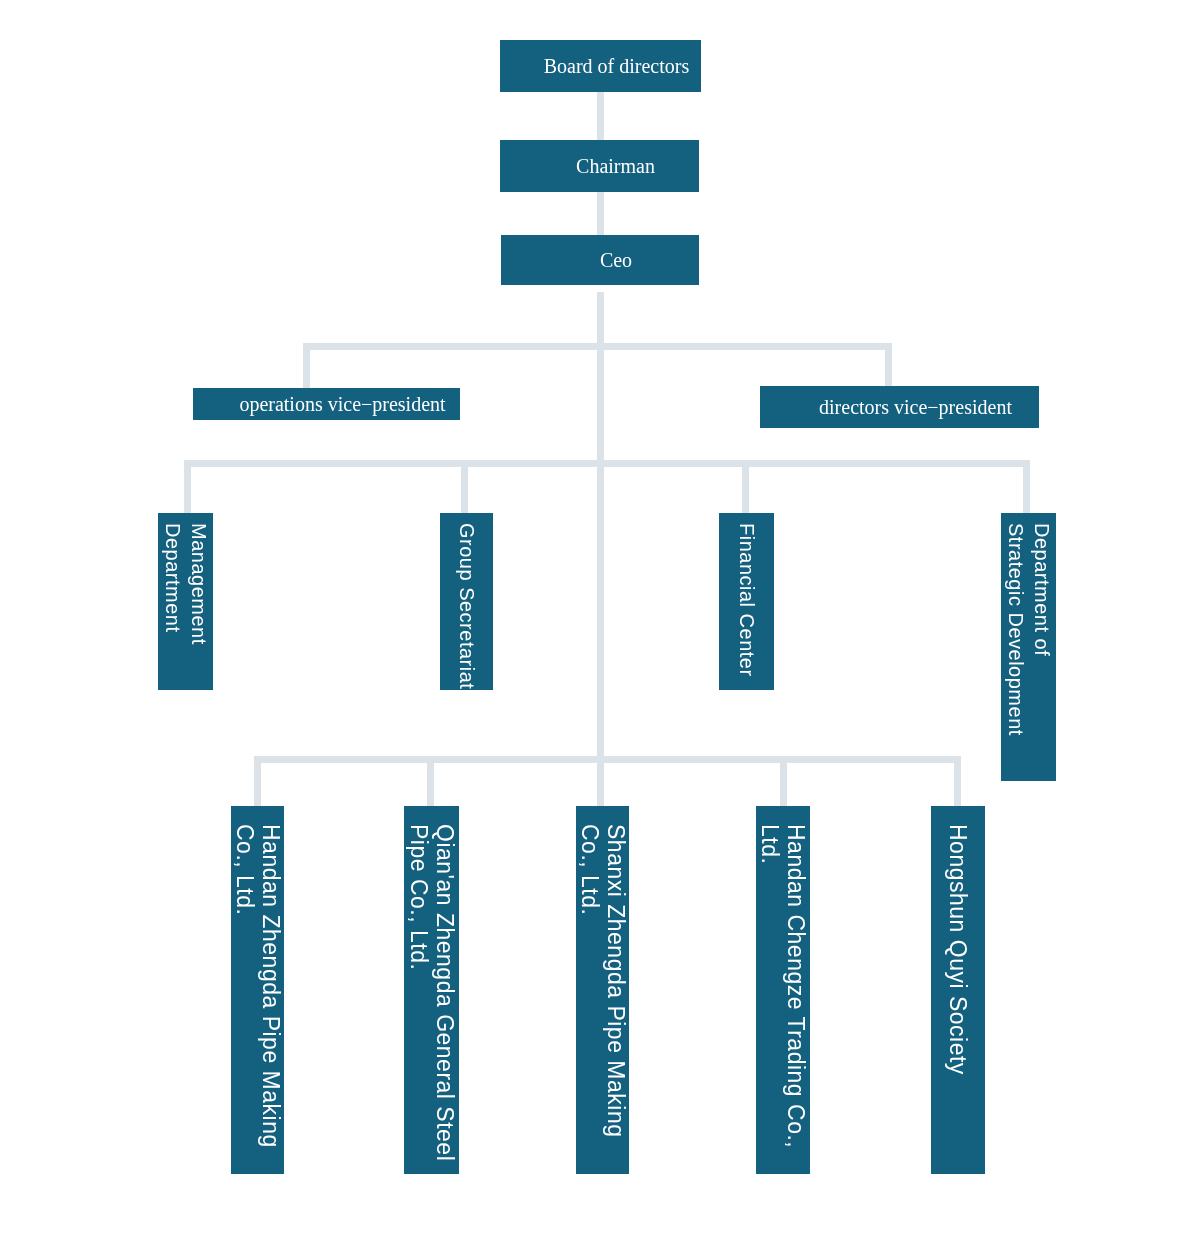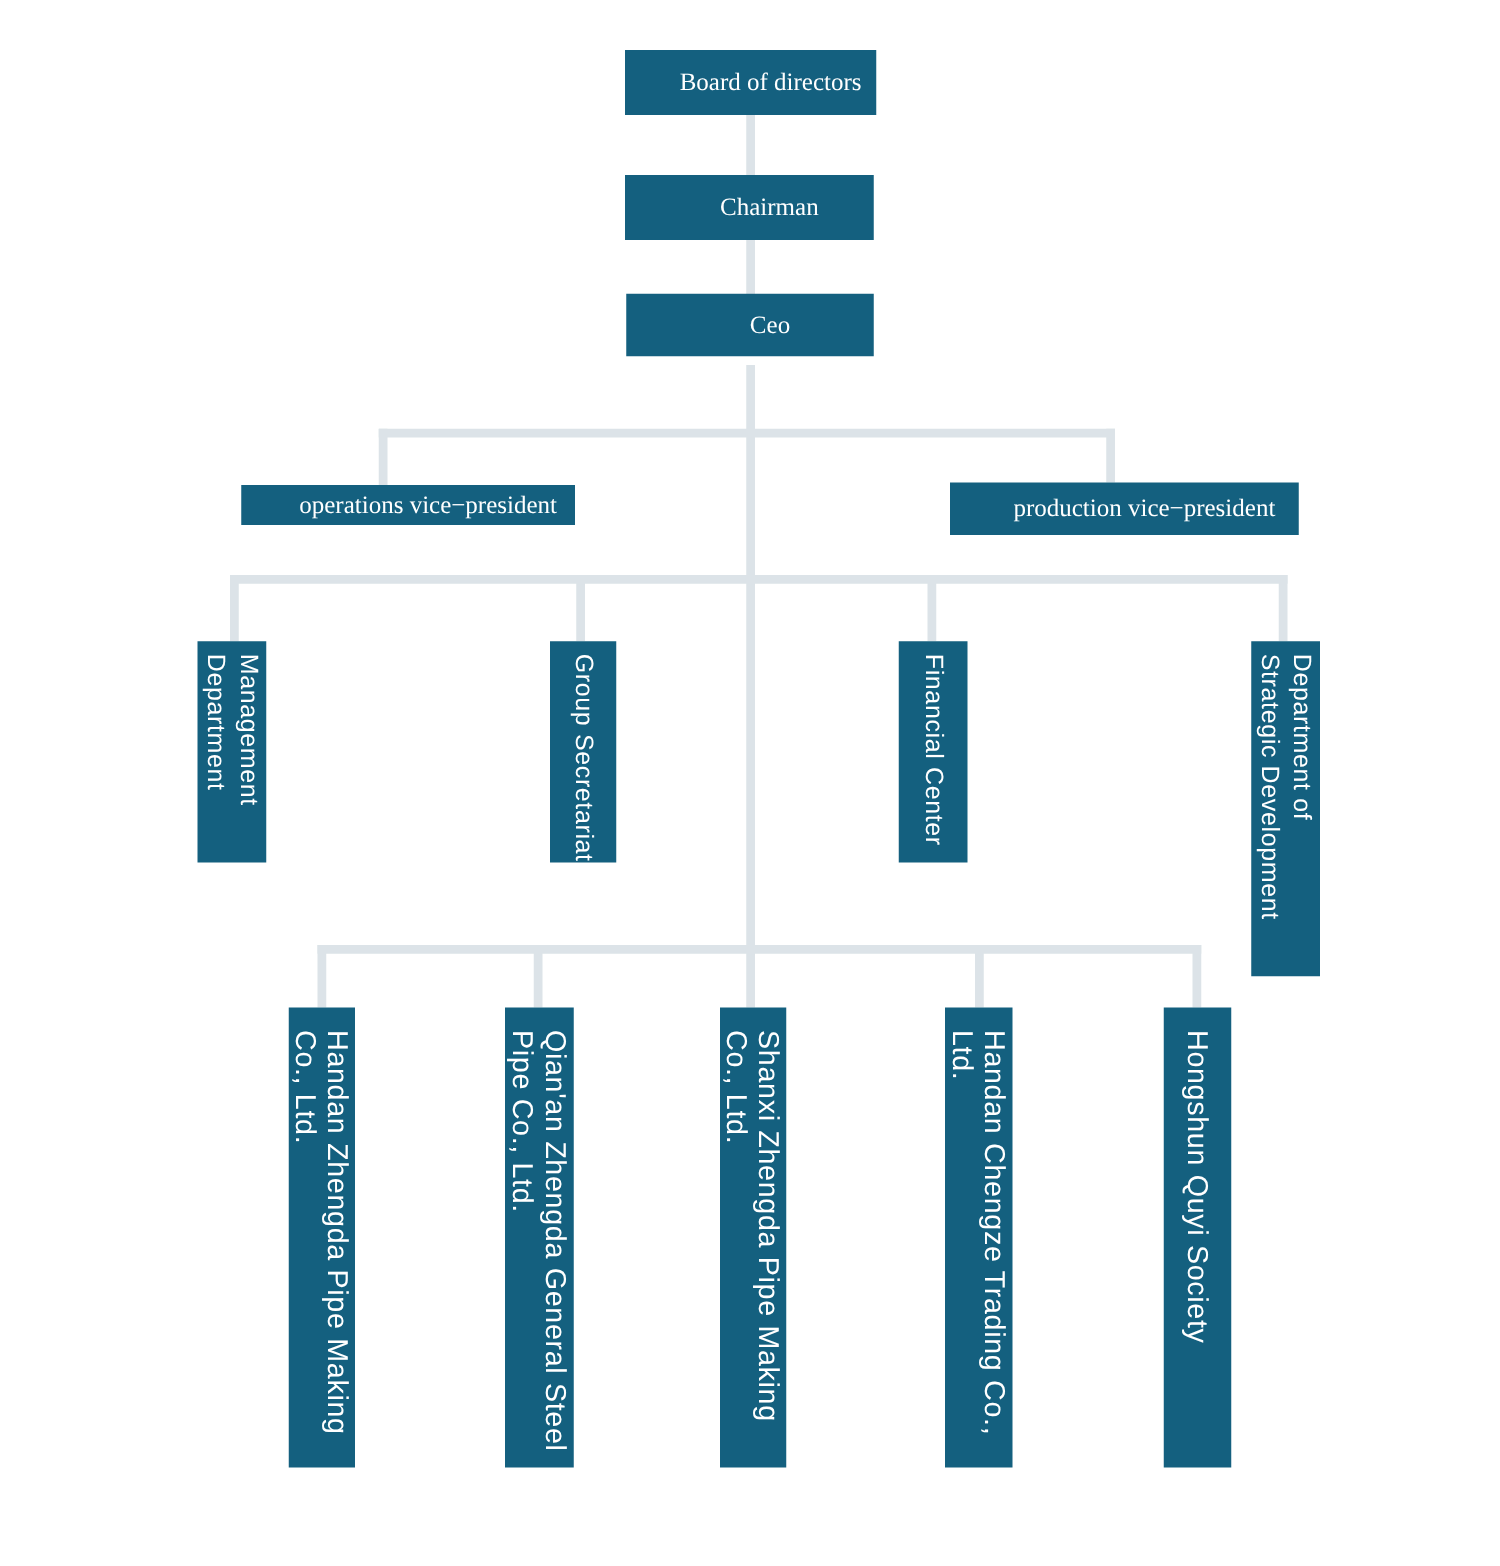--- a/index.html
+++ b/index.html
@@ -121,21 +121,21 @@
   <div class="node hbox n-chairman">
     <span>Chairman</span>
   </div>
   <div class="node hbox n-ceo">
     <span>Ceo</span>
   </div>
   <div class="node hbox n-ops">
     <span>operations vice−president</span>
   </div>
   <div class="node hbox n-prod">
-    <span>production vice−president</span>
+    <span>directors vice−president</span>
   </div>
 
   <div class="node vbox tier-mid n-mgmt">
     <span class="vtext">Management
 Department</span>
   </div>
   <div class="node vbox tier-mid n-secr">
     <span class="vtext">Group Secretariat</span>
   </div>
   <div class="node vbox tier-mid n-fin">

